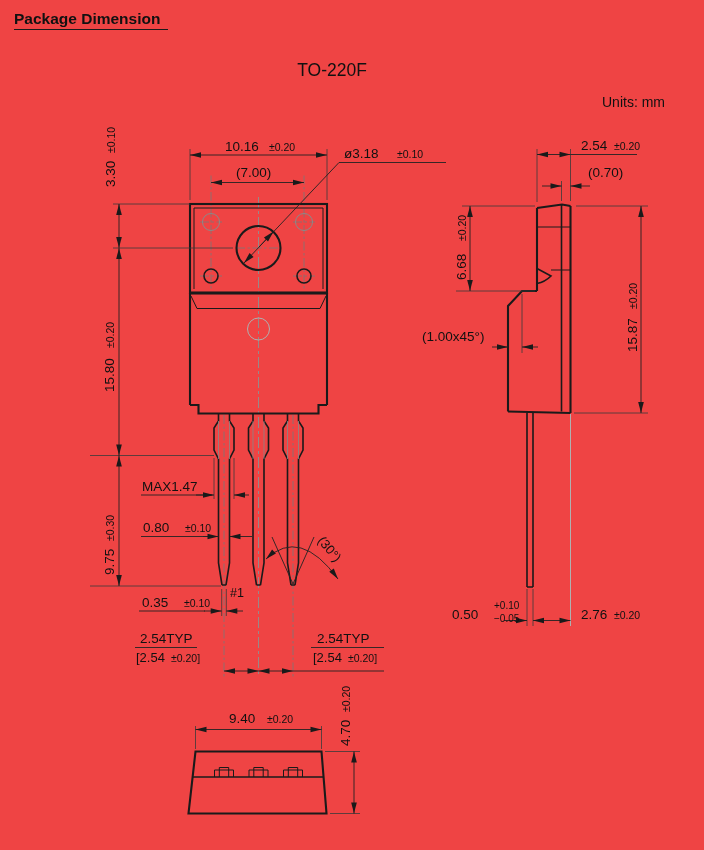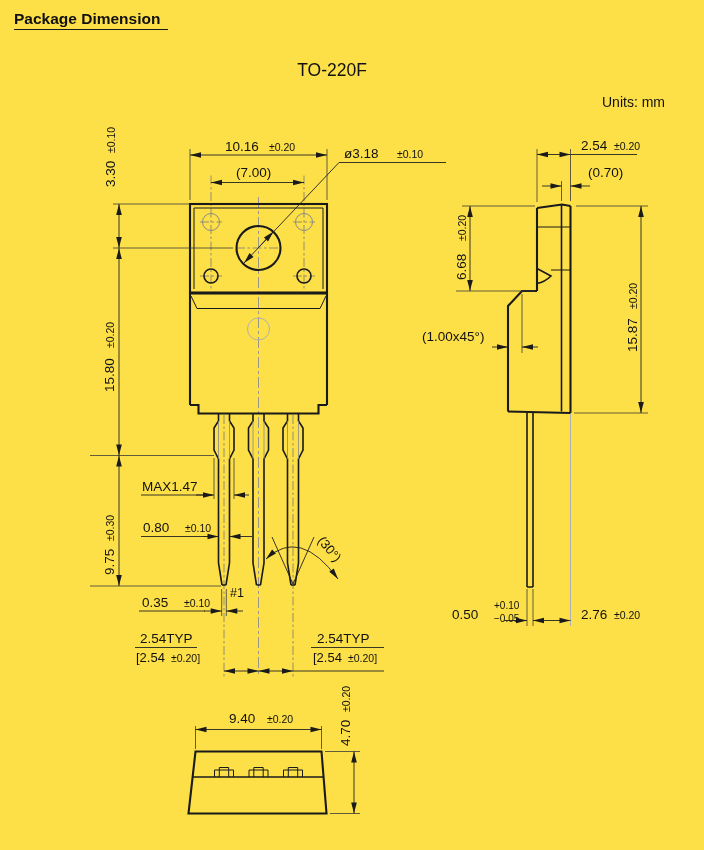--- a/index.html
+++ b/index.html
@@ -1,16 +1,16 @@
 <!DOCTYPE html>
 <html><head>
 <meta charset="utf-8">
 <style>
   html,body { margin:0; padding:0; background:#ffffff; }
-  .page { position:relative; width:704px; height:850px; background:#fde047; overflow:hidden; }
+  .page { position:relative; width:704px; height:850px; background:#ef4444; overflow:hidden; }
   svg { display:block; }
   text { fill:#111; font-family:"Liberation Sans", sans-serif; }
   .t14  { font-size:13.5px; }
   .t13  { font-size:13px; }
   .t12  { font-size:12.5px; }
   .t10  { font-size:10.5px; }
   .t9   { font-size:10px; }
   .title { font-size:15.5px; font-weight:bold; }
   .pkg  { font-size:17.5px; }
   .units{ font-size:14px; }

